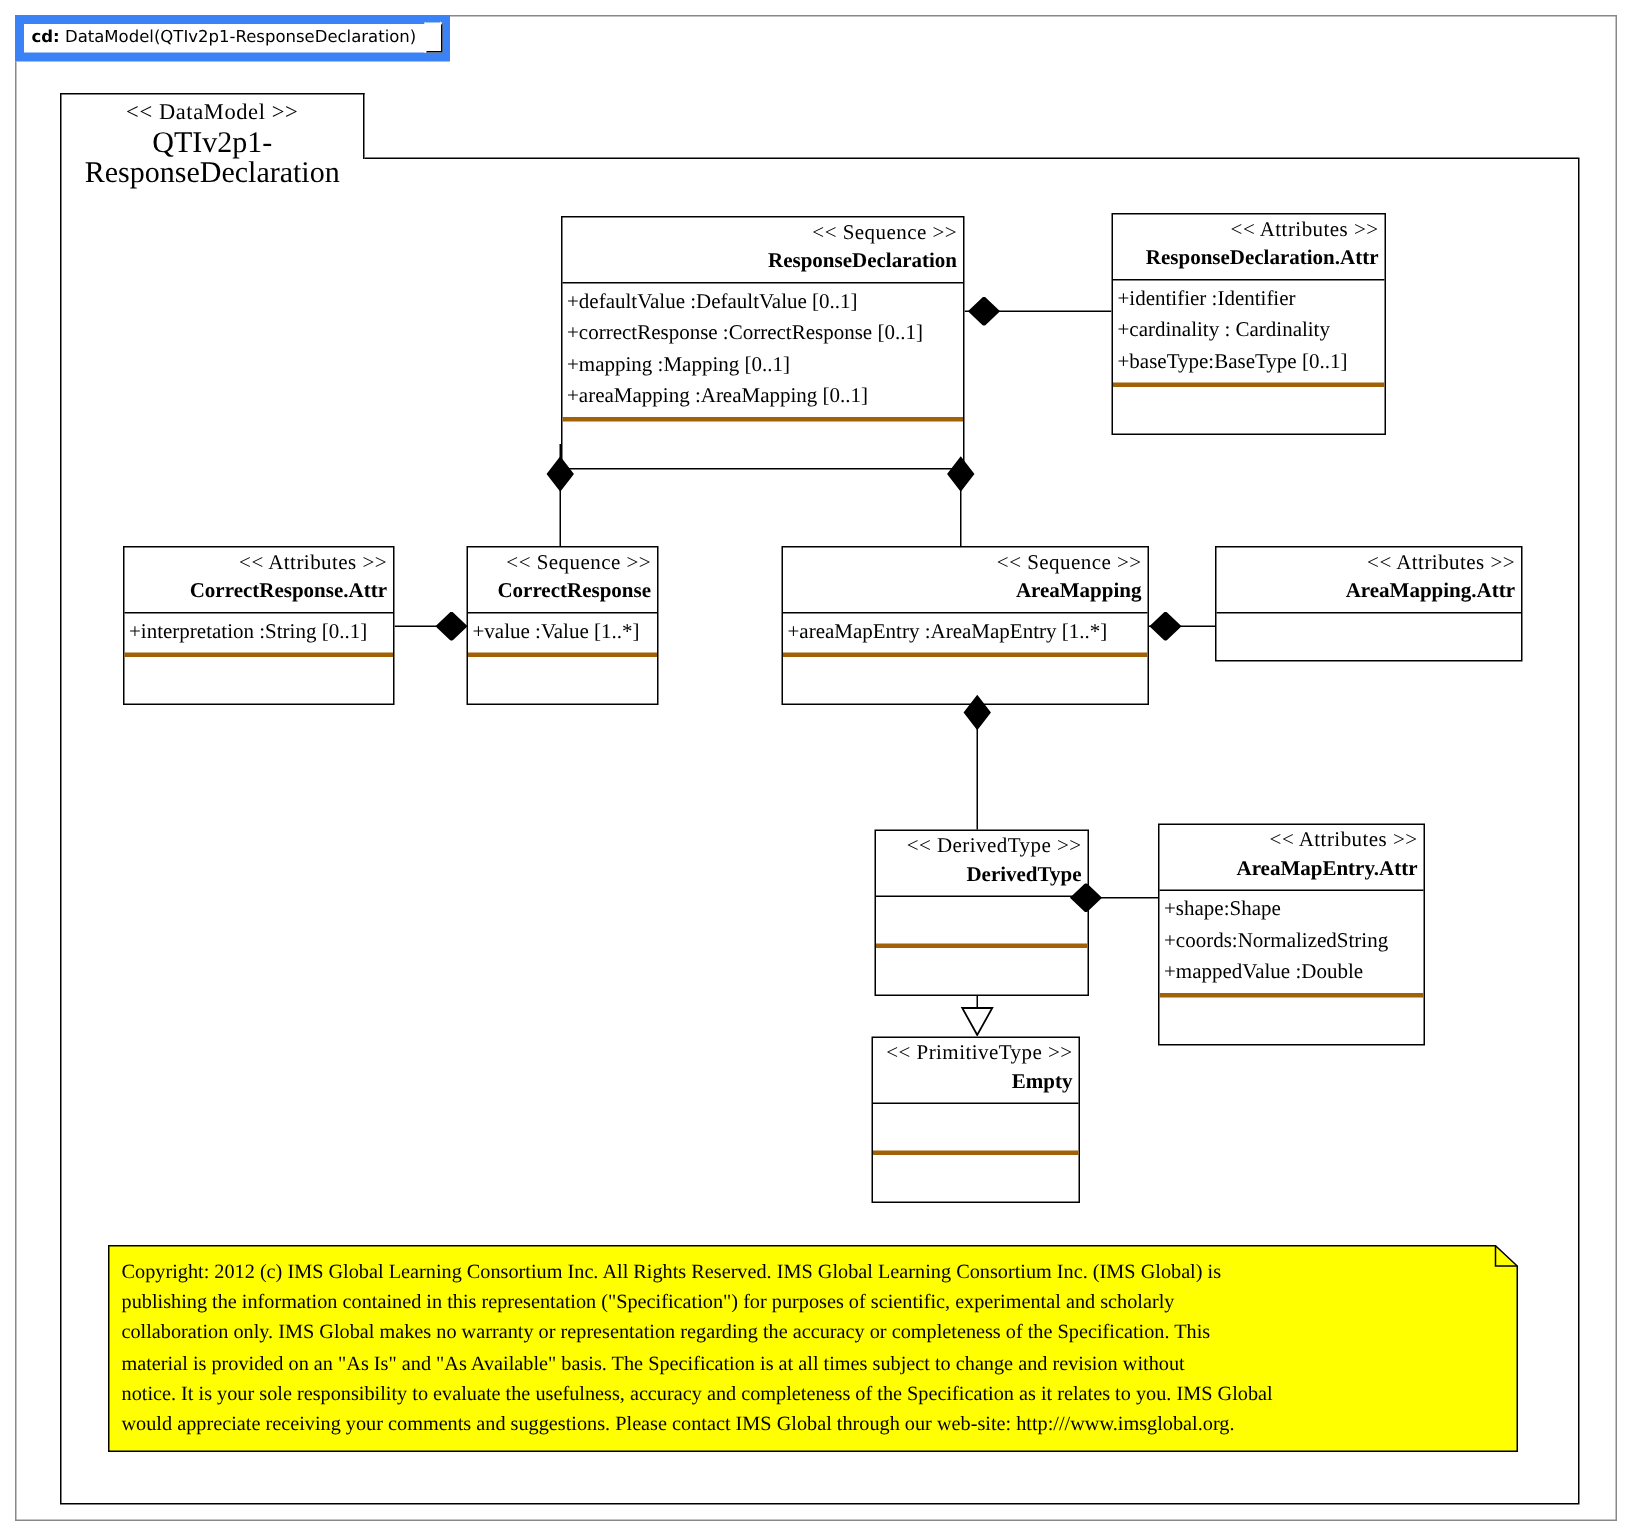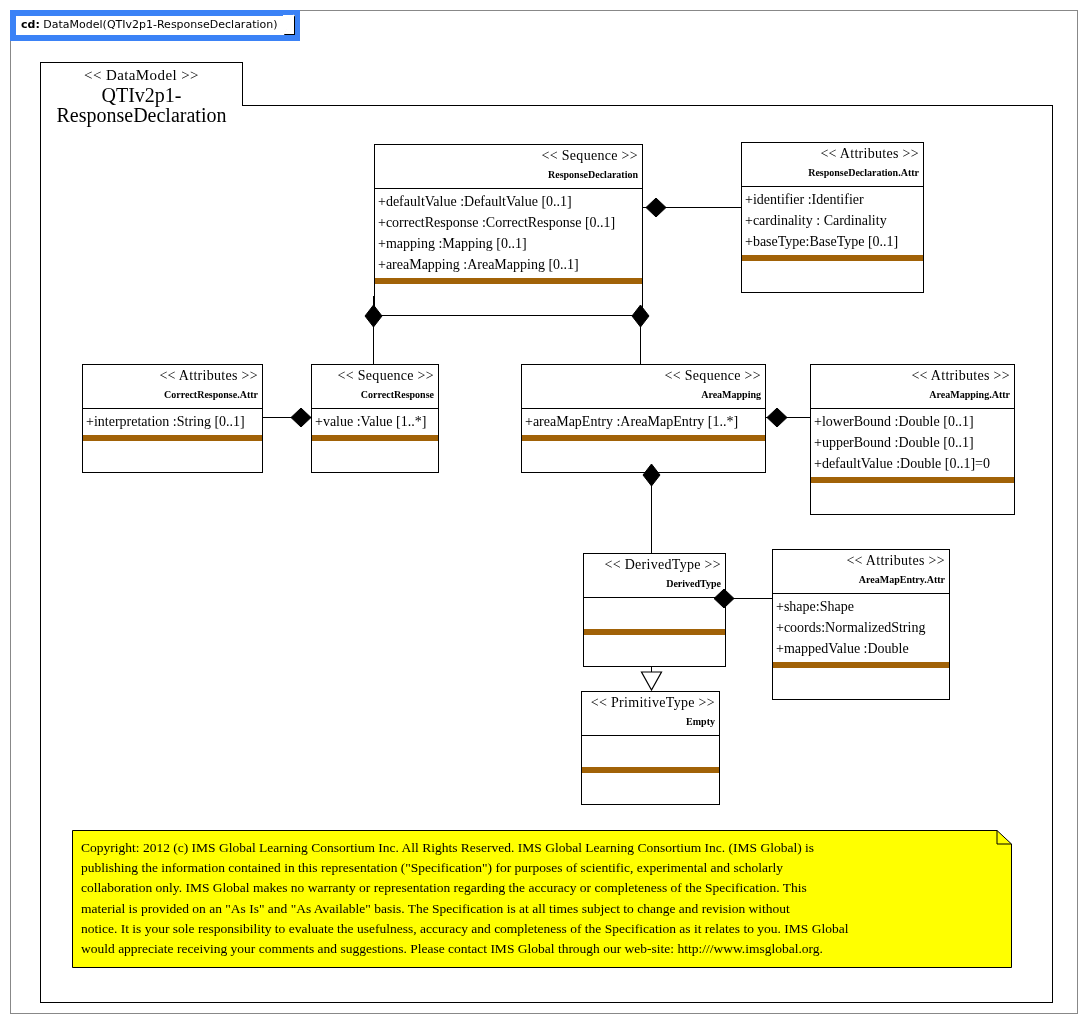--- a/index.html
+++ b/index.html
@@ -124,27 +124,27 @@
     padding: 2px 4px 3px 4px;
     border-bottom: 1px solid #000000;
   }
   .uml-stereo {
     font-size: 14px;
     line-height: 18px;
     letter-spacing: 0.3px;
     white-space: nowrap;
   }
   .uml-name {
-    font-size: 10px;
+    font-size: 14px;
     font-weight: bold;
     line-height: 20px;
     white-space: nowrap;
   }
   .uml-compartment {
-    border-bottom: 6px solid #a16207;
+    border-bottom: 3px solid #a16207;
     padding: 2px 2px 3px 3px;
   }
   .uml-compartment:last-child { border-bottom: none; }
   .uml-compartment.empty-c { height: 26px; }
   .uml-attr {
     font-size: 14px;
     line-height: 21px;
     white-space: nowrap;
   }
 
@@ -306,25 +306,20 @@
     <div class="uml-compartment">
       <div class="uml-attr">+areaMapEntry :AreaMapEntry [1..*]</div>
     </div>
     <div class="uml-compartment empty-c"></div>
   </div>
 
   <div class="uml-class" style="left:810px; top:364px; width:205px;">
     <div class="uml-head">
       <div class="uml-stereo">&lt;&lt; Attributes  &gt;&gt;</div>
       <div class="uml-name">AreaMapping.Attr</div>
-    </div>
-    <div class="uml-compartment">
-      <div class="uml-attr">+lowerBound :Double [0..1]</div>
-      <div class="uml-attr">+upperBound :Double [0..1]</div>
-      <div class="uml-attr">+defaultValue  :Double [0..1]=0</div>
     </div>
     <div class="uml-compartment empty-c"></div>
   </div>
 
   <div class="uml-class" style="left:583px; top:553px; width:143px;">
     <div class="uml-head">
       <div class="uml-stereo">&lt;&lt; DerivedType &gt;&gt;</div>
       <div class="uml-name">DerivedType</div>
     </div>
     <div class="uml-compartment empty-c"></div>

